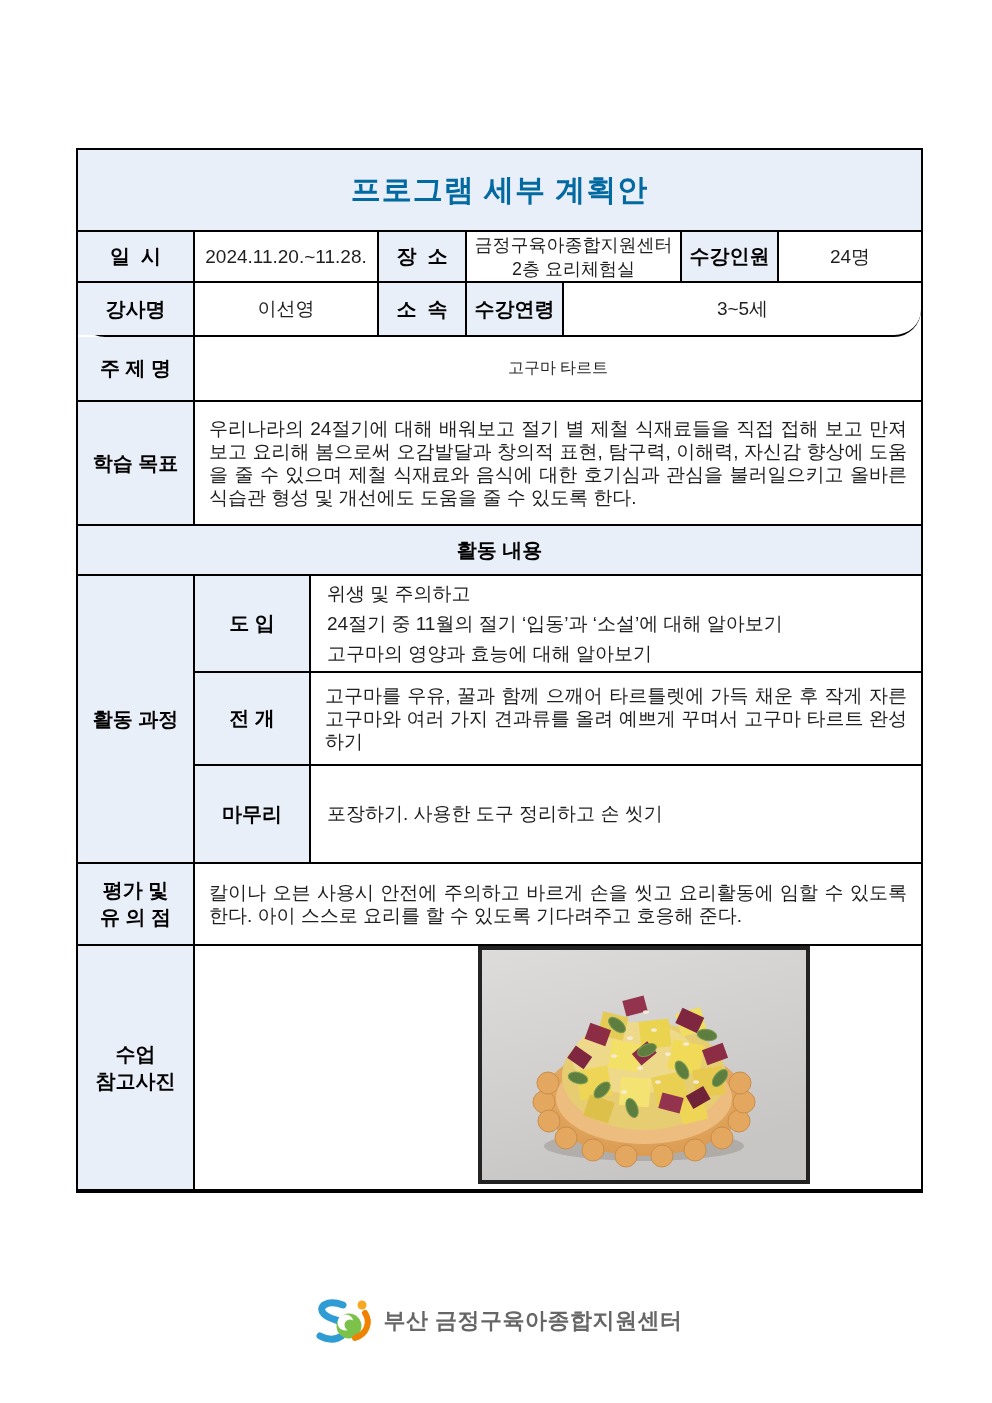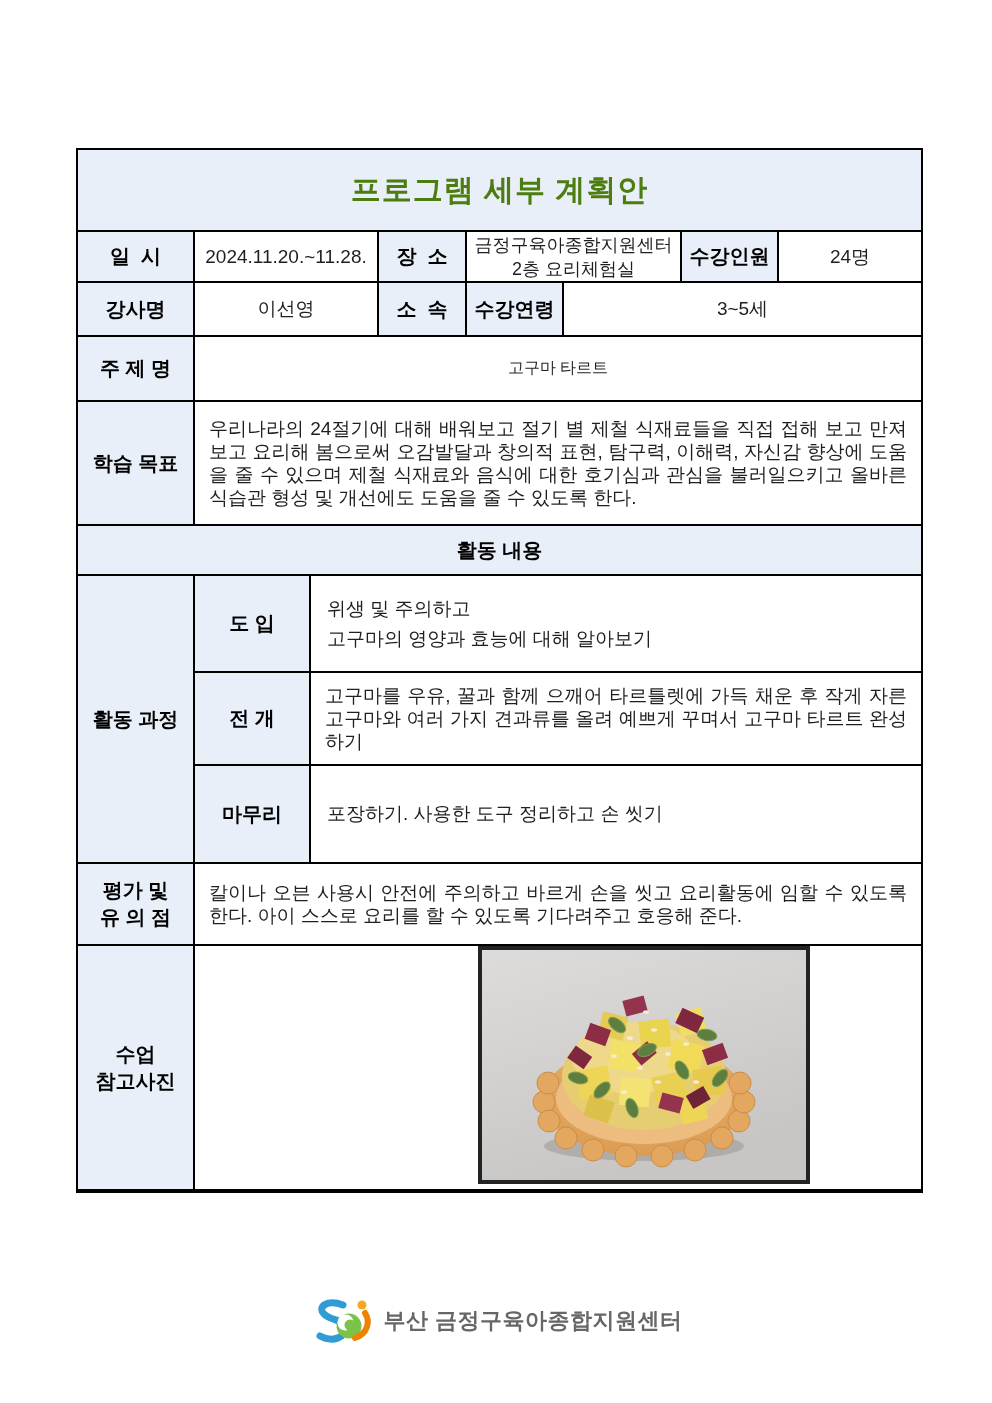--- a/index.html
+++ b/index.html
@@ -20,23 +20,23 @@
     display:flex;align-items:center;justify-content:center;
     flex-direction:column;overflow:hidden;
   }
   .cell:last-child{border-right:none;}
   .lbl{
     background:#e9eff8;font-weight:bold;font-size:20px;color:#000;
     white-space:pre;text-align:center;line-height:27px;
   }
   .title-row{height:82px;background:#e9eff8;}
   .title-row .cell{width:100%;}
-  .doc-title{font-size:30px;font-weight:bold;letter-spacing:1px;color:#4d7c0f;}
+  .doc-title{font-size:30px;font-weight:bold;letter-spacing:1px;color:#0369a1;}
   .r-info1{height:51px;}
-  .r-info2{height:54px;}
+  .r-info2{height:54px;border-radius:27px;}
   .w1{flex:0 0 117px;} .w2{flex:0 0 184px;} .w3{flex:0 0 88px;}
   .w4{flex:0 0 215px;} .w5{flex:0 0 97px;}  .w6{flex:1;}
   .val{font-size:19px;color:#1f1f1f;text-align:center;line-height:24px;}
   .val-sm{font-size:18px;}
   .r-topic{height:65px;}
   .topic-val{font-size:16px;color:#1f1f1f;font-family:Liberation Serif, serif;}
   .r-goal{height:124px;}
   .flow{flex:1;align-items:stretch;justify-content:center;}
   .fill-text{
     width:100%;box-sizing:border-box;padding:0 14px;
@@ -133,20 +133,21 @@
   </div>
 
   <div class="row r-process">
     <div class="cell lbl proc-label">활동 과정</div>
     <div class="steps">
       <div class="step-row s1">
         <div class="cell lbl step-name">도 입</div>
         <div class="step-content">
           <div class="step-lines">
             <div>위생 및 주의하고</div>
+            <div>24절기 중 11월의 절기 ‘입동’과 ‘소설’에 대해 알아보기</div>
             <div>고구마의 영양과 효능에 대해 알아보기</div>
           </div>
         </div>
       </div>
       <div class="step-row s2">
         <div class="cell lbl step-name">전 개</div>
         <div class="step-content">
           <div class="fill-text">고구마를 우유, 꿀과 함께 으깨어 타르틀렛에 가득 채운 후 작게 자른 고구마와 여러 가지 견과류를 올려 예쁘게 꾸며서 고구마 타르트 완성하기</div>
         </div>
       </div>

